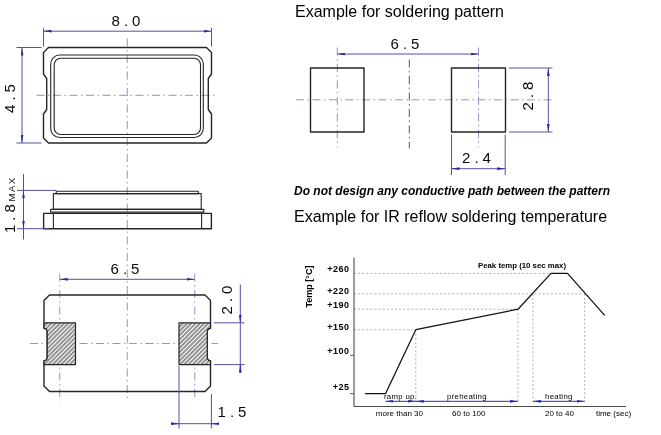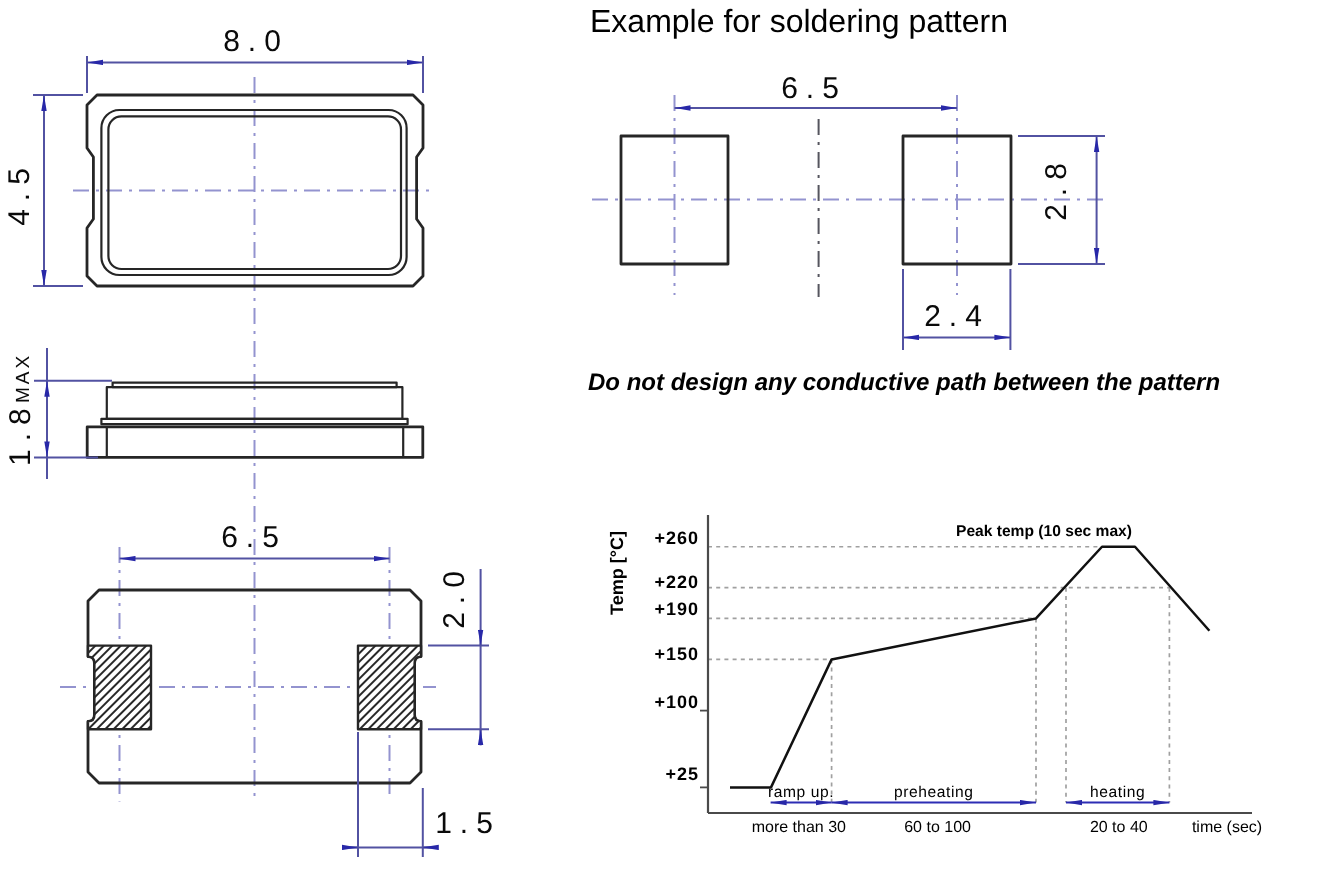--- a/index.html
+++ b/index.html
@@ -160,14 +160,15 @@
         <line x1="533" y1="401.3" x2="584.7" y2="401.3" stroke="#2d2db4" stroke-width="1" marker-start="url(#arr)" marker-end="url(#arr)"></line>
         <text x="558.85" y="398.6" text-anchor="middle" font-size="7.8px" fill="#1a1a1a" letter-spacing="0.3px">heating</text>
         <text x="559.4" y="415.8" text-anchor="middle" font-size="8px" fill="#1a1a1a">20 to 40</text>
         <text transform="translate(311.5,286.5) rotate(-90)" text-anchor="middle" font-size="9px" font-weight="700" fill="#1a1a1a">Temp [°C]</text>
         <text x="613.5" y="415.8" text-anchor="middle" font-size="8px" fill="#1a1a1a">time (sec)</text>
       </g>
   </svg>
 
   <div class="heading" id="heading-solder">Example for soldering pattern</div>
   <div class="heading" id="heading-warning">Do not design any conductive path between the pattern</div>
+  <div class="heading" id="heading-reflow">Example for IR reflow soldering temperature</div>
 
 </div>
 
 </body></html>

